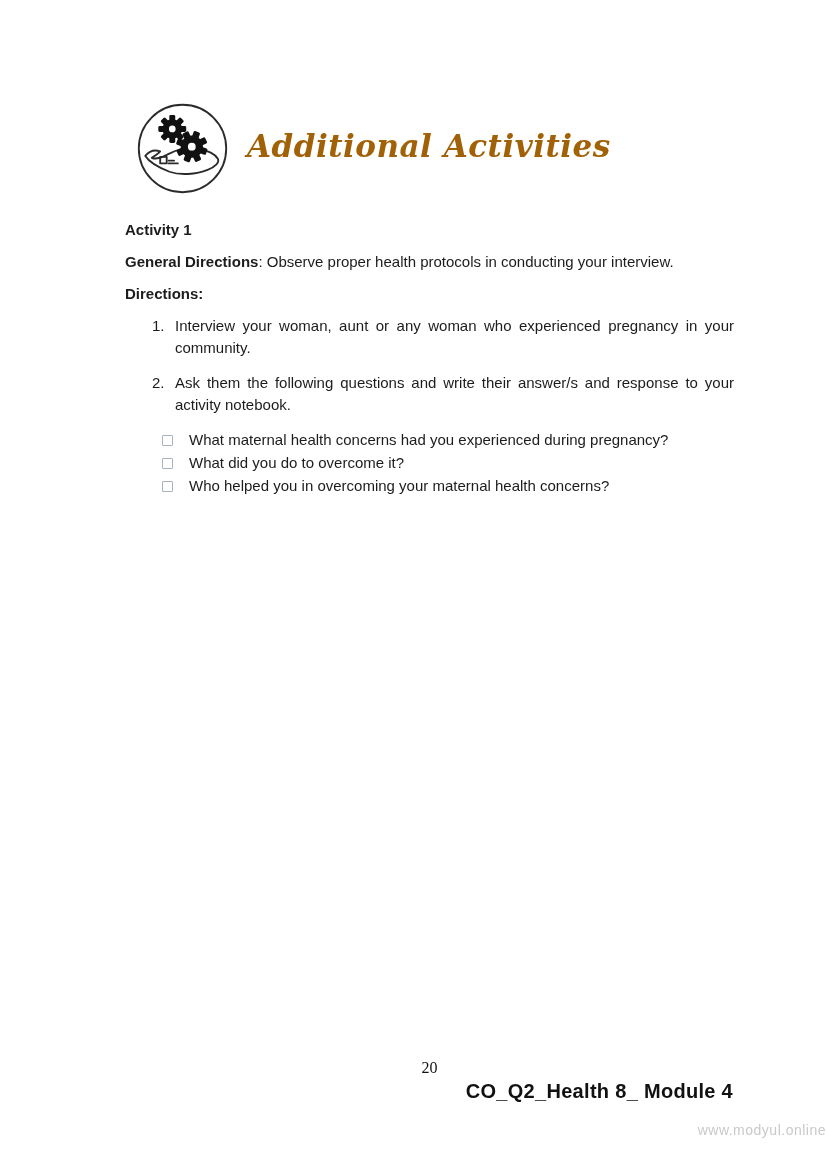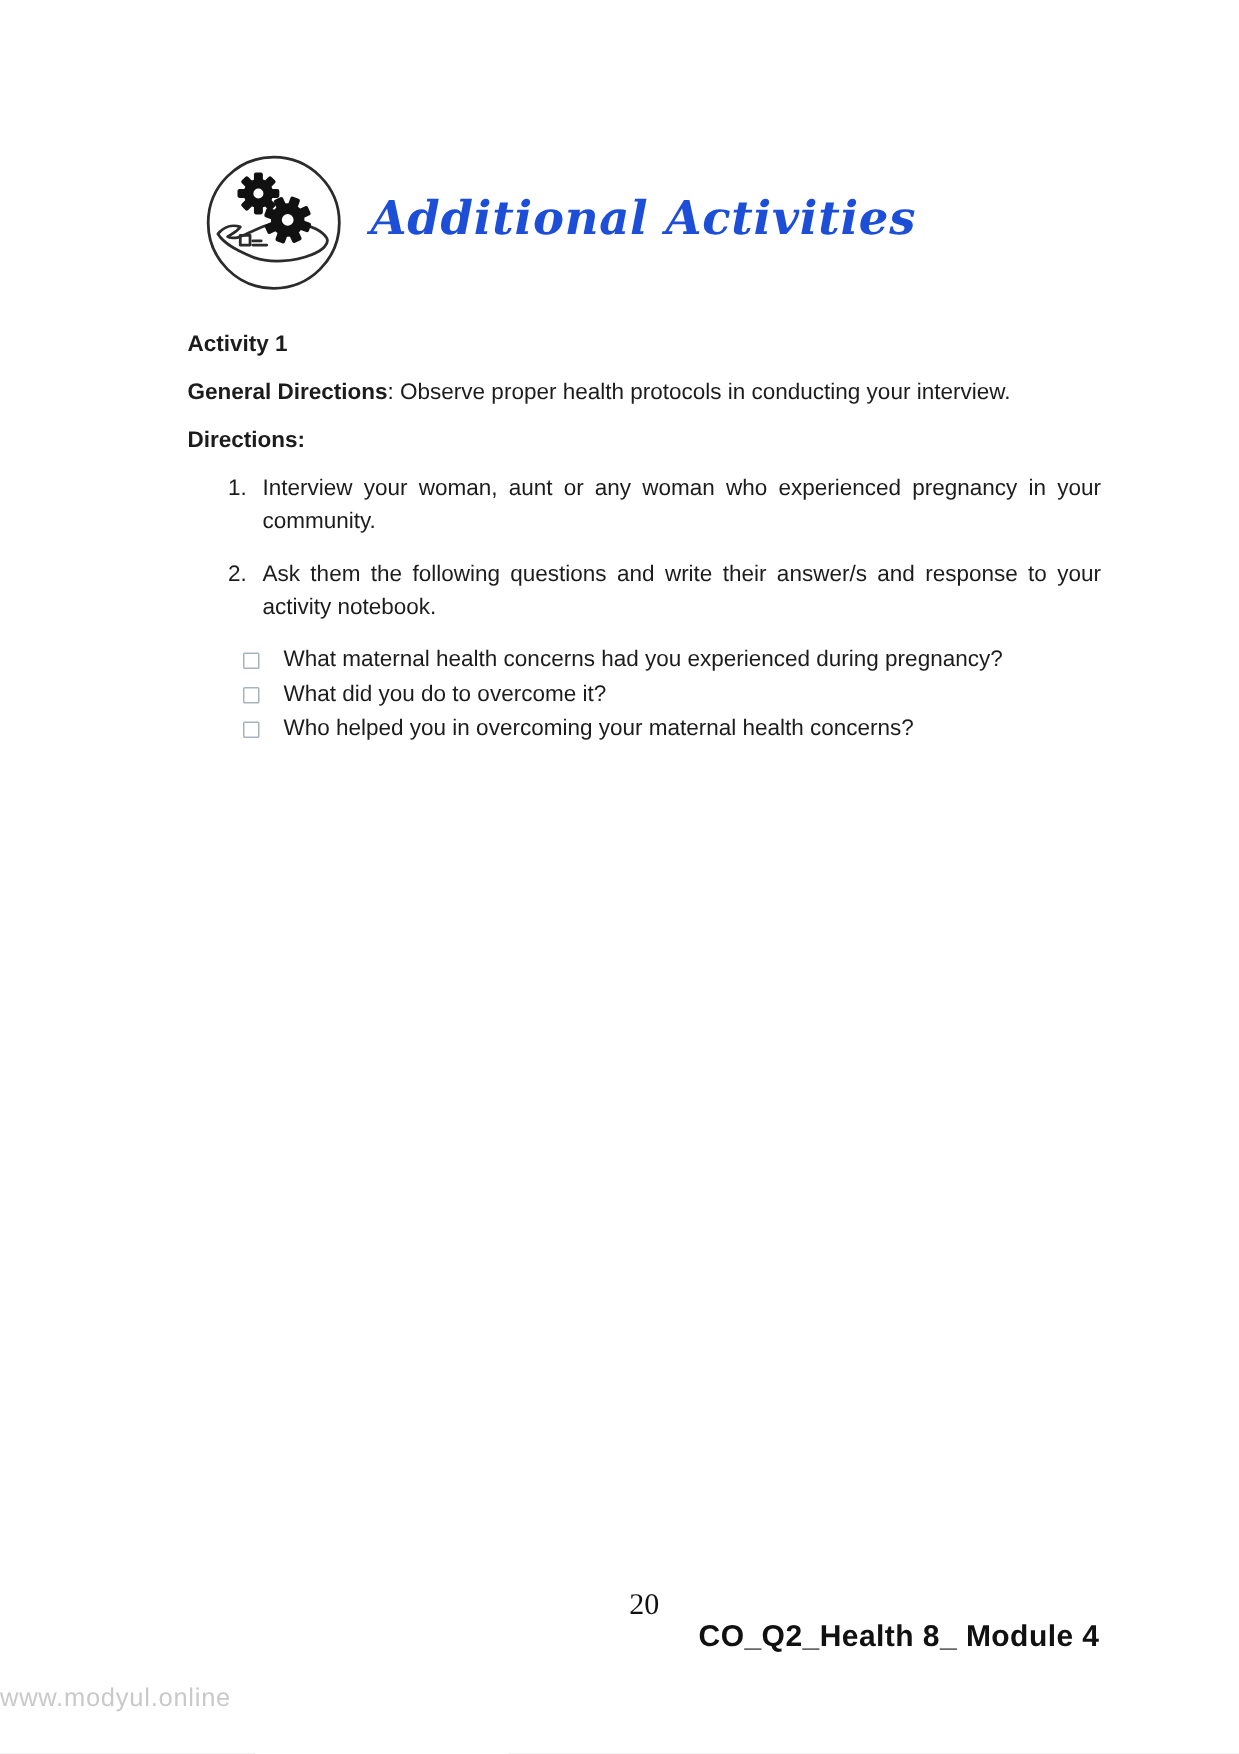--- a/index.html
+++ b/index.html
@@ -13,21 +13,21 @@
     overflow:hidden;
   }
   
   .header-icon{
     position:absolute;left:136px;top:102px;width:93px;height:93px;
   }
   .page-title{
     position:absolute;left:247px;top:128px;
     font-family:"DejaVu Serif","Liberation Serif",serif;
     font-weight:bold;font-style:italic;
-    font-size:31px;letter-spacing:0.5px;color:#1d4ed8;
+    font-size:31px;letter-spacing:0.5px;color:#a16207;
     white-space:nowrap;
   }
   
   .content{
     position:absolute;left:125px;top:219px;width:609px;
     font-size:15px;line-height:22px;
   }
   .content p{margin:0 0 10px 0;}
   .bold{font-weight:bold;}
   .num-list{margin:3px 0 0 0;padding:0;list-style:none;}
@@ -40,31 +40,31 @@
     flex:0 0 auto;width:9px;height:9px;
     border:1px solid #a8b4bd;border-radius:1px;
     margin:7px 0 0 25px;background:#fff;
   }
   .q-text{flex:1;margin-left:16px;}
   
   .page-number{
     position:absolute;left:125px;top:1059px;width:609px;
     text-align:center;
     font-family:"Liberation Serif","DejaVu Serif",serif;
-    font-size:20px;color:#111;
+    font-size:16px;color:#111;
   }
   .module-label{
     position:absolute;right:93px;top:1080px;
     font-weight:bold;font-size:20px;letter-spacing:0.3px;color:#111;
     white-space:nowrap;
   }
   .watermark{
     position:absolute;left:0;top:1122px;width:826px;
-    text-align:left;
-    font-size:17px;color:#c9c9c9;letter-spacing:0.5px;
+    text-align:right;
+    font-size:14px;color:#c9c9c9;letter-spacing:0.5px;
   }
   svg .line{fill:none;stroke:#2b2b2b;stroke-width:2;stroke-linecap:round;stroke-linejoin:round;}
 </style>
 </head>
 <body>
 
 <div class="page">
 
   <div class="header-icon">
     <svg viewBox="0 0 100 100" width="93" height="93" aria-hidden="true">

